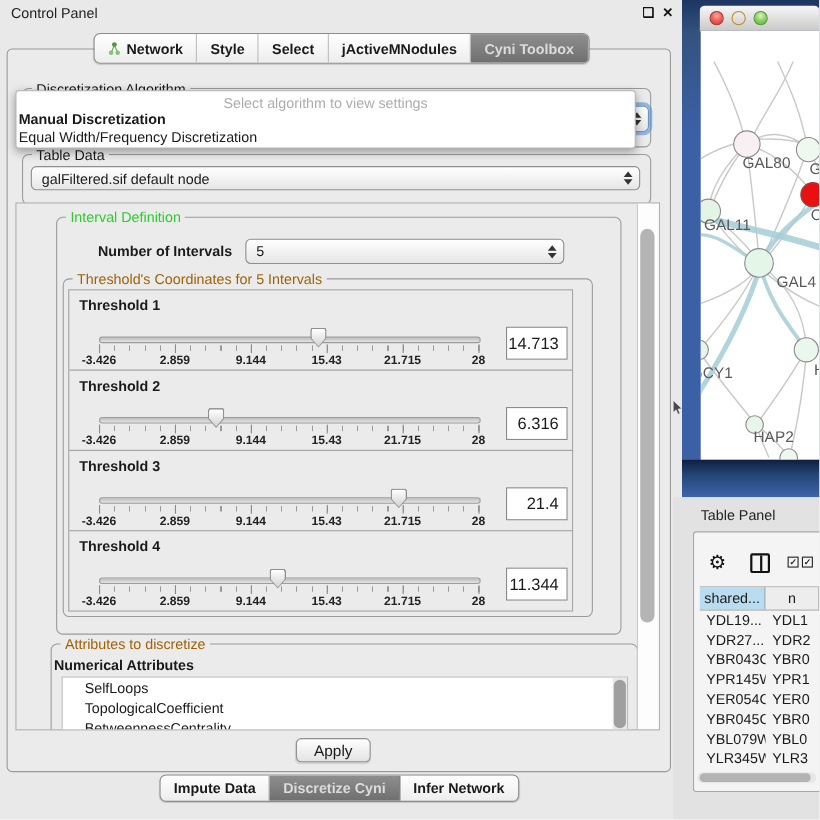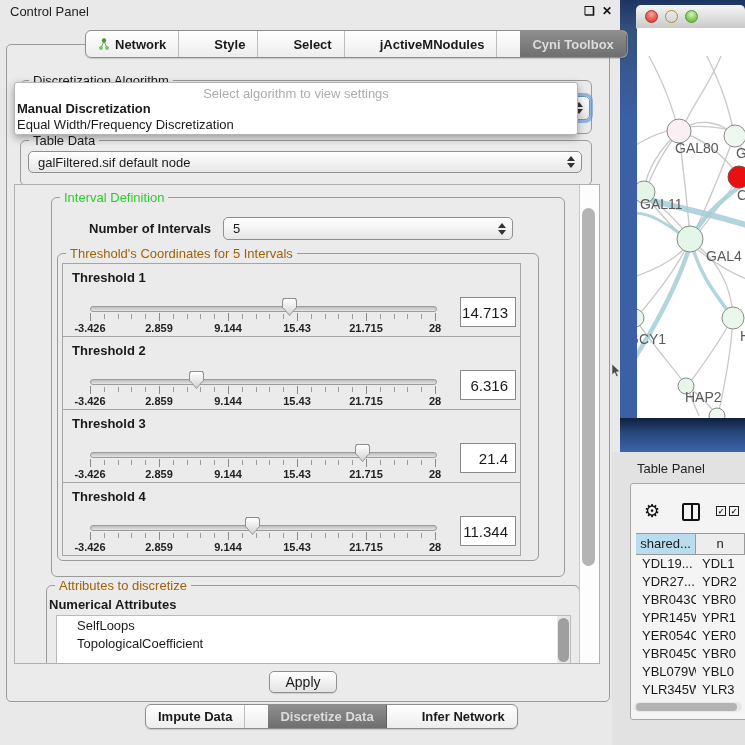--- a/index.html
+++ b/index.html
@@ -4,21 +4,21 @@
 <style>
   html,body{margin:0;padding:0;}
   #root{position:relative;width:745px;height:745px;background:#e9e9e9;
         font-family:"Liberation Sans",sans-serif;color:#1a1a1a;overflow:hidden;}
   .abs{position:absolute;}
   
   .cp-title{left:10px;top:4px;font-size:13px;color:#222;}
   .win-ic{top:4px;font-size:12px;font-weight:700;color:#111;cursor:default;}
   
   .capsule{display:flex;border:1px solid #8d8d8d;border-radius:6px;overflow:hidden;
-           background:linear-gradient(#ffffff,#ededed);box-shadow:0 1px 1px rgba(0,0,0,.15);gap:23px;}
+           background:linear-gradient(#ffffff,#ededed);box-shadow:0 1px 1px rgba(0,0,0,.15);}
   .capsule .seg{padding:4px 12px;font-size:13px;font-weight:700;white-space:nowrap;
                 border-right:1px solid #bdbdbd;display:flex;align-items:center;gap:5px;}
   .capsule .seg:last-child{border-right:none;}
   .capsule .seg.sel{background:linear-gradient(#8e8e8e,#6f6f6f);color:#dcdcdc;
                     border-right:1px solid #5f5f5f;}
   
   .outer-panel{left:6px;top:44px;width:602px;height:656px;border:1px solid #9a9a9a;
                border-radius:5px;background:#ebebeb;}
   .group{border:1px solid #9b9b9b;border-radius:6px;}
   .group-label{position:absolute;top:-8px;left:8px;background:#ebebeb;padding:0 4px;
@@ -263,38 +263,39 @@
         </div>
       </div>
 
     <div class="abs group" style="left:31px;top:400px;width:532px;height:120px;">
       <span class="group-label blue">Attributes to discretize</span>
     </div>
     <span class="abs" style="left:34px;top:412px;font-size:13px;font-weight:700;">Numerical Attributes</span>
     <div class="attr-list" id="attr-list">
       <div class="it">SelfLoops</div>
         <div class="it">TopologicalCoefficient</div>
+        <div class="it">BetweennessCentrality</div>
         <div class="list-vtrack">
           <div class="list-vthumb"></div>
         </div>
     </div>
 
     <div class="vtrack">
       <div class="vthumb" style="top:23px;height:358px;"></div>
     </div>
   </div>
 
   <div class="abs btn" style="left:269px;top:671px;width:66px;height:20px;line-height:20px;">Apply</div>
 
   <div class="abs capsule" style="left:145px;top:704px;height:23px;" id="bottom-tabs">
       <div class="seg">
         <span>Impute Data</span>
       </div>
       <div class="seg sel">
-        <span>Discretize Data</span>
+        <span>Discretize Cyni</span>
       </div>
       <div class="seg">
         <span>Infer Network</span>
       </div>
     </div>
 
   <div class="abs blue-bg"></div>
   <div class="abs mac-titlebar">
     <span class="light" style="left:9px;background:radial-gradient(circle at 50% 30%,#ffa79e,#ec615a 50%,#cf382e);border:1px solid #a8332b;box-sizing:border-box;"></span>
     <span class="light" style="left:29px;background:radial-gradient(circle at 50% 30%,#ffe9ad,#f7bb45 50%,#dc9a26;);border:1px solid #bd8c24;box-sizing:border-box;"></span>

